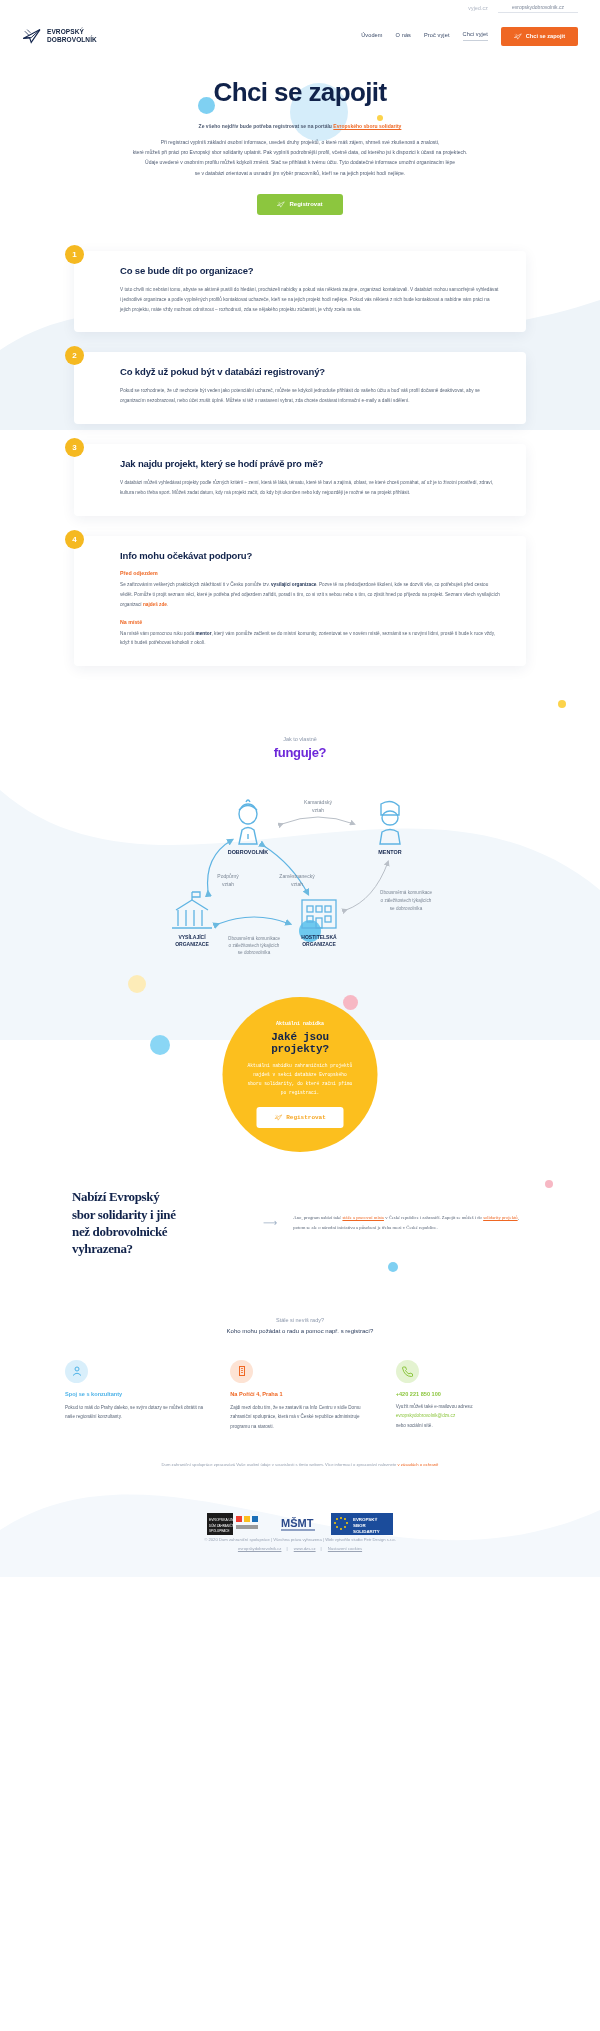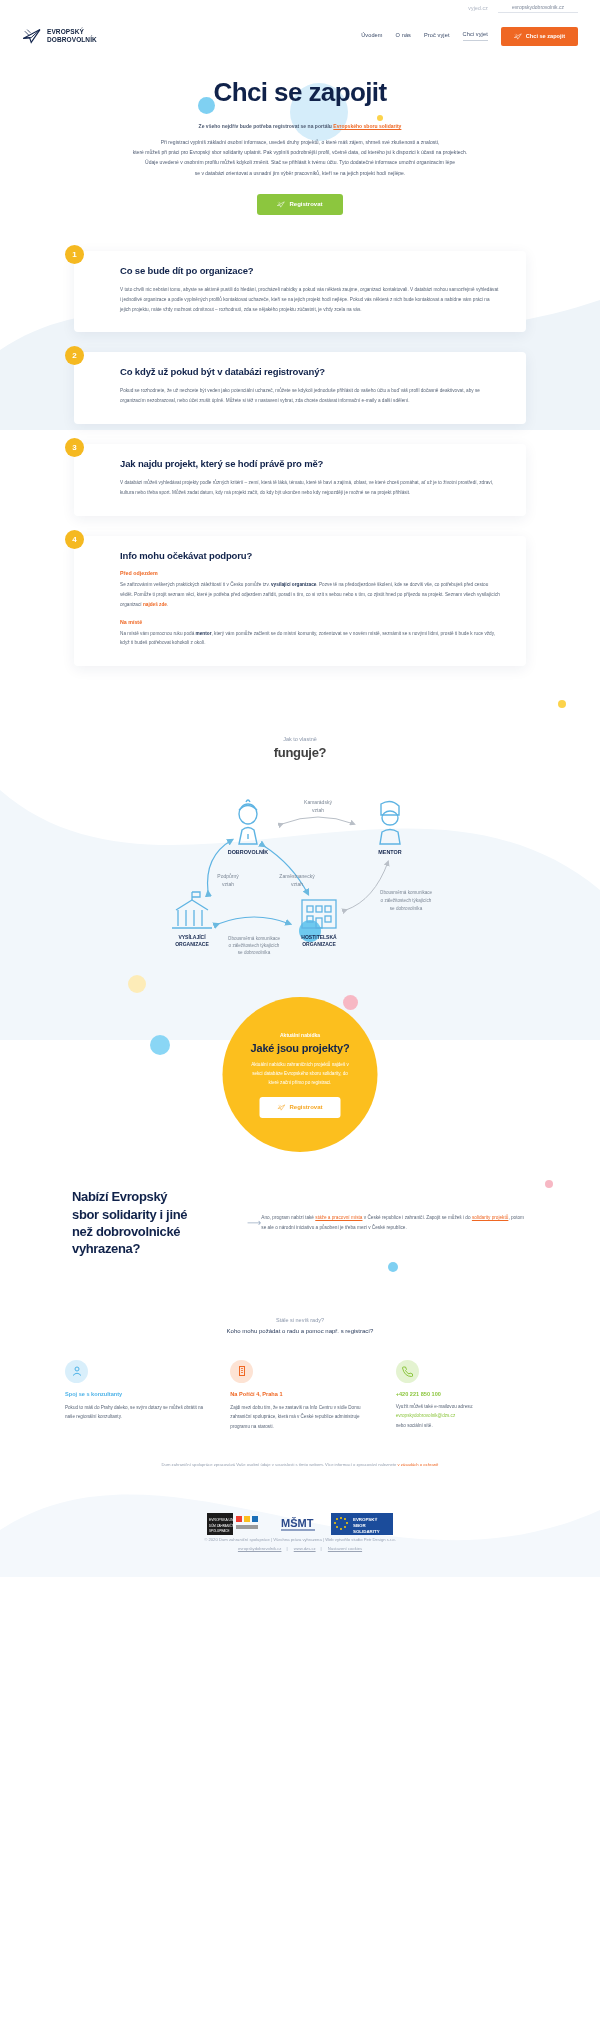--- a/index.html
+++ b/index.html
@@ -82,39 +82,39 @@
   .card h3 { font-size:9.5px; color:#10224a; letter-spacing:-.15px; margin-bottom:9px; }
   .card p { font-size:4.7px; line-height:2.1; color:#5a6678; }
   .sub-h { font-size:5.3px; color:#ef6723; font-weight:bold; margin:9px 0 4px; }
   .sub-h:first-of-type { margin-top:4px; }
   .card b { color:#253758; }
   .card a { color:#ef6723; font-weight:bold; text-decoration:none; }
 
   
   .how { text-align:center; position:relative; z-index:2; padding:10px 0 30px; }
   .how .eyebrow { font-size:5.5px; color:#8b97ab; margin-bottom:3px; }
-  .how h2 { font-size:13px; color:#404040; letter-spacing:-.3px; }
+  .how h2 { font-size:13px; color:#6d28d9; letter-spacing:-.3px; }
   .diagram { margin:22px auto 0; width:300px; position:relative; }
   .diagram svg { display:block; width:100%; }
 
   
-  .projects { position:relative; z-index:2; height:175px; }
+  .projects { position:relative; z-index:2; height:175px;font-family:Liberation Mono, monospace; }
   .ycircle {
     position:absolute; left:50%; top:10px; transform:translateX(-50%);
     width:155px; height:155px; border-radius:50%; background:#fcbf1e;
     display:flex; flex-direction:column; align-items:center; justify-content:center;
     text-align:center; padding:0 24px; color:#fff;
   }
   .ycircle .eyebrow { font-size:5px; font-weight:bold; margin-bottom:4px; }
   .ycircle h3 { font-size:11px; color:#12244c; letter-spacing:-.2px; margin-bottom:7px; }
   .ycircle p { font-size:4.6px; line-height:1.95; color:#fff; margin-bottom:9px; }
 
   
-  .solid { position:relative; z-index:2; display:flex; align-items:center; 
-           padding:26px 70px 40px 72px; }
+  .solid { position:relative; z-index:2; display:flex; align-items:center; gap:16px;
+           padding:26px 70px 40px 72px;font-family:Liberation Serif, serif; }
   .solid h2 { font-size:13px; line-height:1.32; color:#10224a; letter-spacing:-.35px; width:175px; flex:none;}
   .solid .arrow { font-size:10px; color:#9fb0c6; flex:none; }
   .solid p { font-size:4.7px; line-height:2.1; color:#5a6678; }
   .solid p a { color:#ef6723; text-decoration:underline; }
 
   
   .info { text-align:center; position:relative; z-index:2; padding:20px 0 18px; }
   .info .eyebrow { font-size:5.5px; color:#8b97ab; margin-bottom:3px; }
   .info h2 { font-size:13px; color:#10224a; letter-spacing:-.3px; }
   .info .sub { font-size:6px; color:#2b3c5c; margin-top:5px; }

